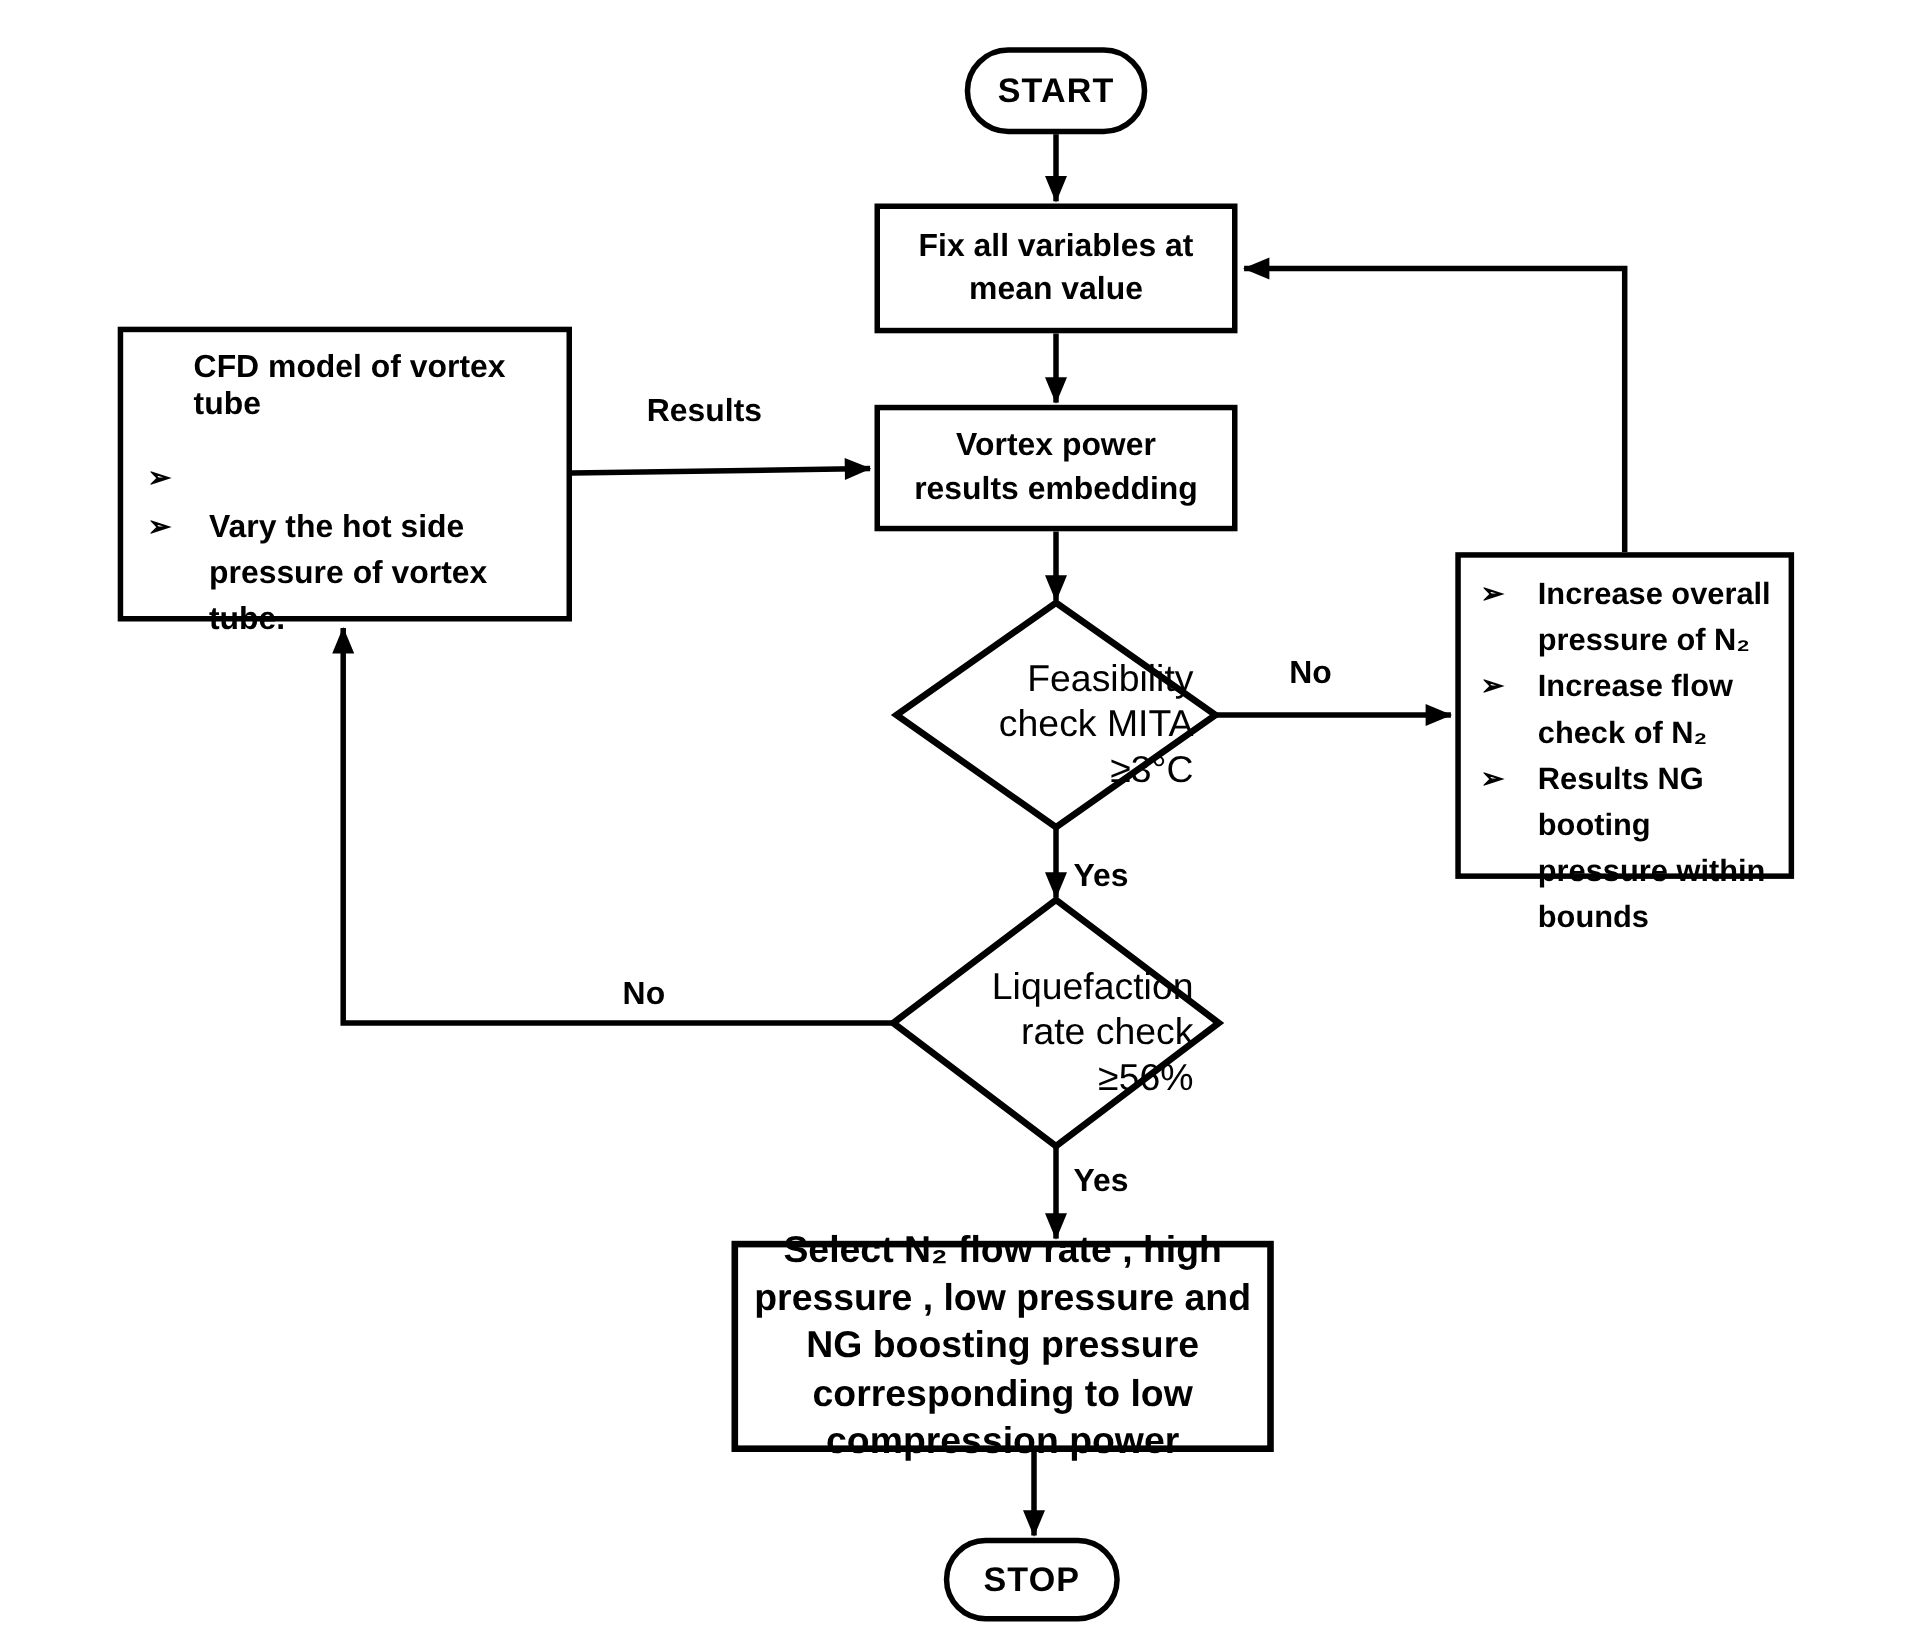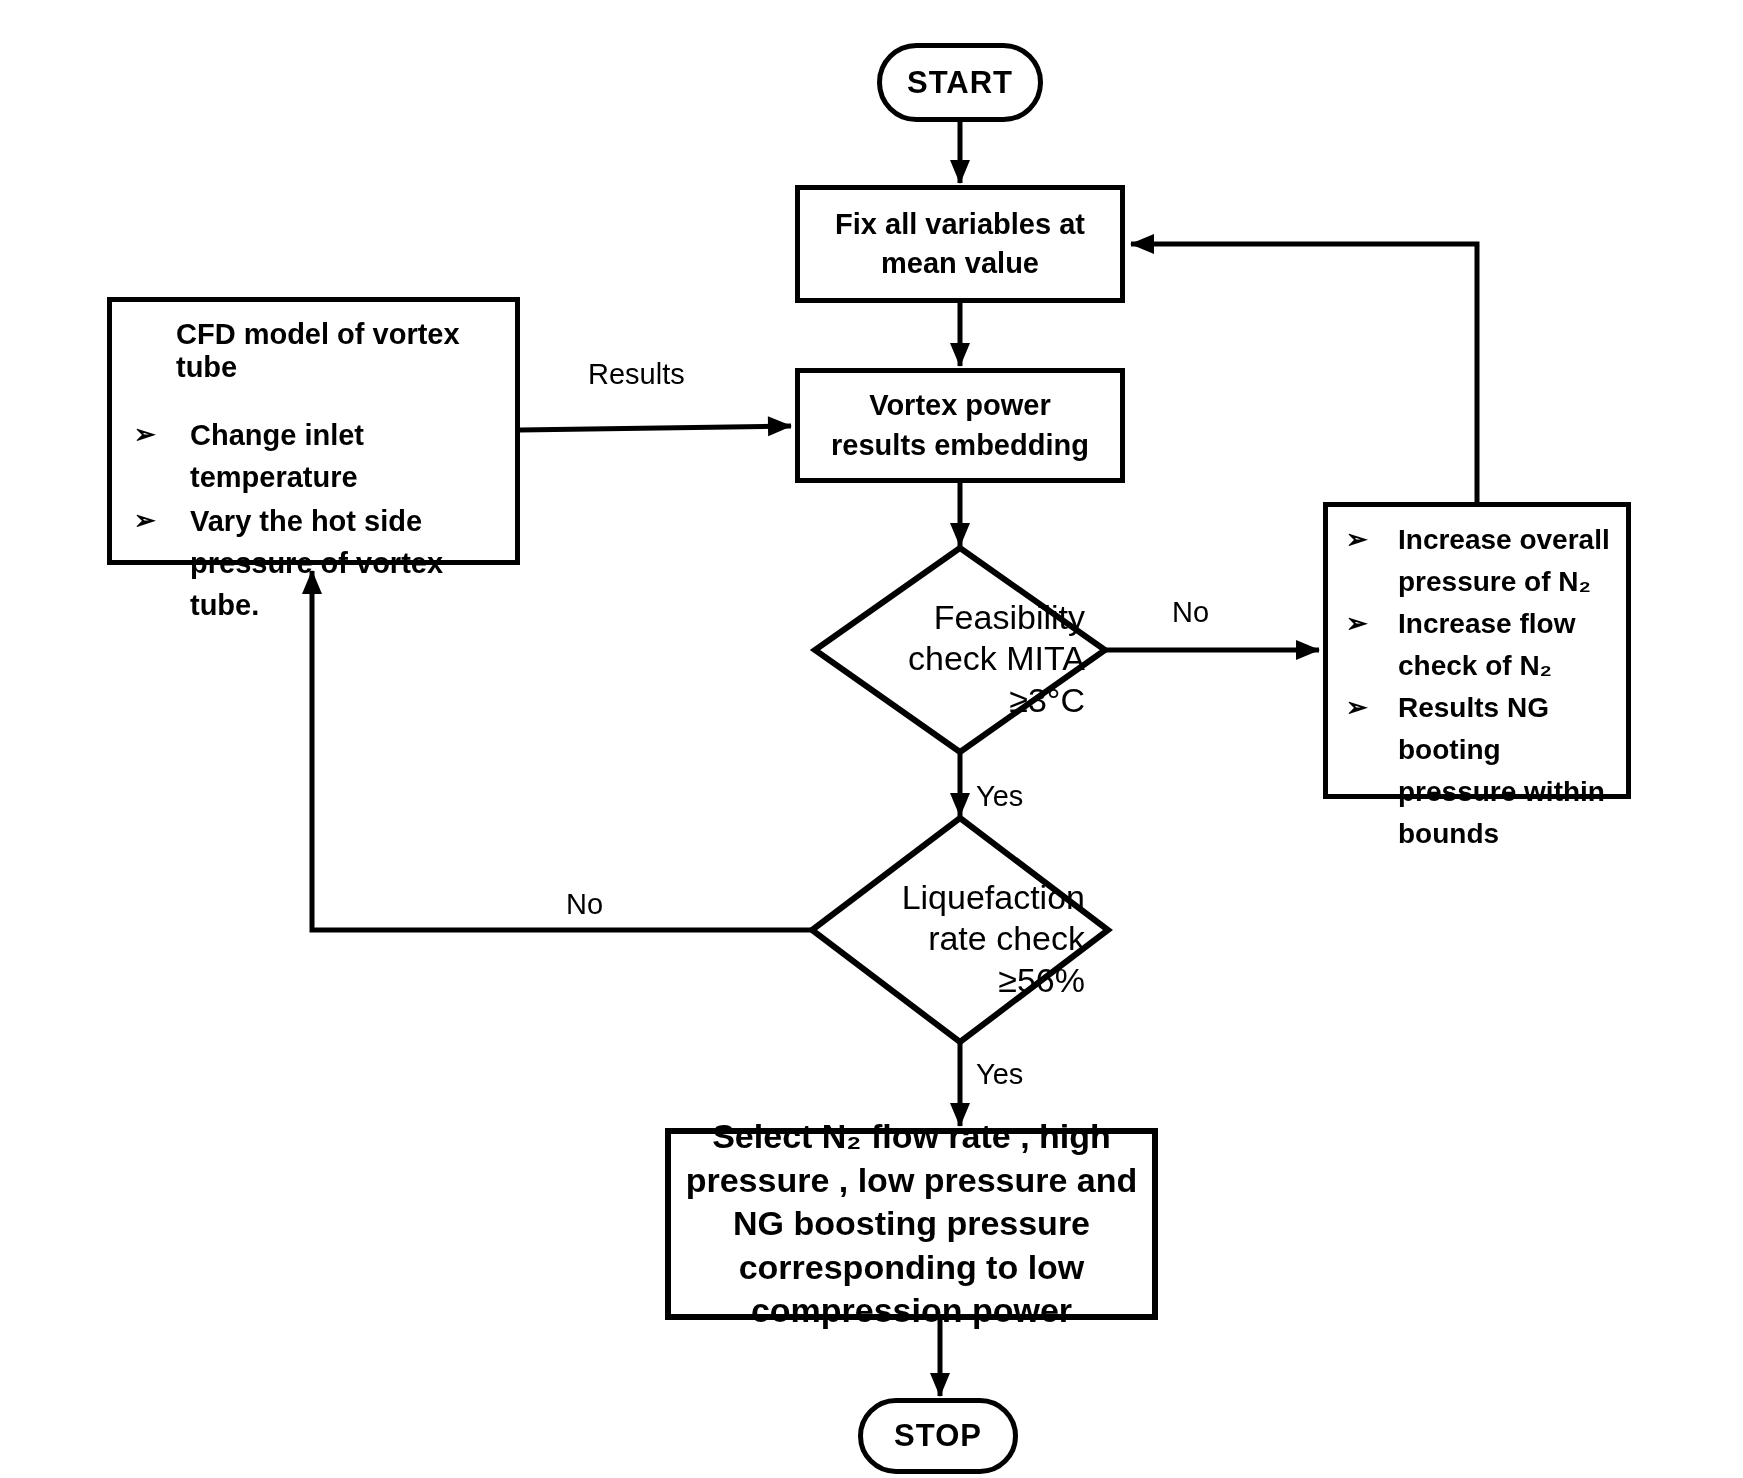--- a/index.html
+++ b/index.html
@@ -71,21 +71,21 @@
   }
   .cfd .bullet-list { padding: 30px 10px 0 22px; }
   .cfd .bullet-item { margin-bottom: 2px; }
   .cfd .bullet-item .marker { width: 56px; }
   .actions .bullet-list { padding: 12px 8px 0 18px; }
   .actions .bullet-item { font-size: 28px; line-height: 1.5; }
   .actions .bullet-item .marker { width: 52px; }
   .edge-label {
     position: absolute;
     z-index: 3;
-    font-weight: normal;
+    font-weight: bold;
     font-size: 29px;
     white-space: nowrap;
   }
 </style>
 </head>
 <body>
 
 <div id="canvas">
 
   <svg id="wires" width="1743" height="1478" viewBox="0 0 1743 1478">
@@ -134,22 +134,20 @@
 corresponding to low
 compression power</div>
 
   <div class="node terminal" style="left:858px; top:1398px; width:160px; height:76px;">STOP</div>
 
   <div class="listbox cfd" style="left:107px; top:297px; width:413px; height:268px;">
     <div class="box-title">CFD model of vortex tube</div>
     <ul class="bullet-list">
       <li class="bullet-item">
         <span class="marker">➢</span>
-        <span>Change inlet
-temperature</span>
       </li>
       <li class="bullet-item">
         <span class="marker">➢</span>
         <span>Vary the hot side
 pressure of vortex
 tube.</span>
       </li>
     </ul>
   </div>
 

